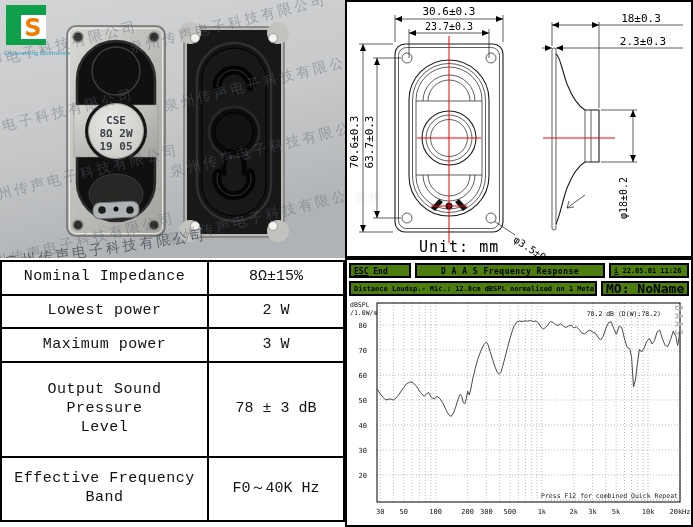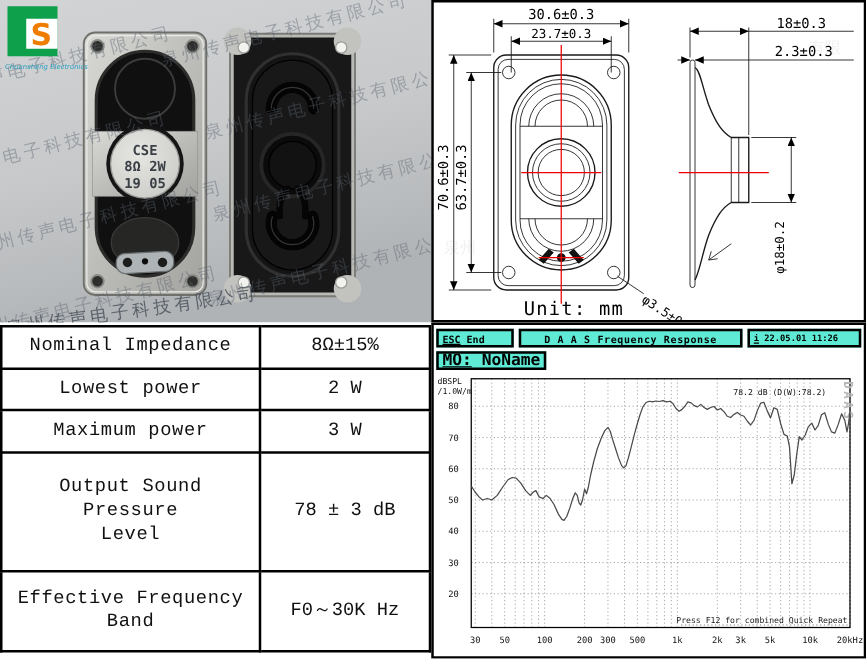--- a/index.html
+++ b/index.html
@@ -13,24 +13,24 @@
 
   table.spec{width:100%;height:100%;border-collapse:collapse;table-layout:fixed;}
   table.spec td{border:2px solid #000;text-align:center;vertical-align:middle;
      font-family:"Liberation Mono",monospace;font-size:15px;color:#111;
      white-space:pre-line;line-height:1.25;padding:0 4px;}
   table.spec td.lbl{letter-spacing:0.5px;}
 
   .fr-row{display:flex;gap:4px;margin-bottom:3px;}
   .fr-box{border:2px solid #000;height:15px;line-height:11px;font-size:8px;font-weight:bold;
      font-family:"DejaVu Sans Mono",monospace;padding:1px 3px;box-sizing:border-box;
-     white-space:nowrap;overflow:hidden;background:#5eead4;color:#000;}
+     white-space:nowrap;overflow:hidden;background:#4d7c0f;color:#000;}
   .fr-esc{width:62px;}
   .fr-title{flex:1;text-align:center;letter-spacing:0.5px;}
-  .fr-time{width:91px;font-size:7px;line-height:10px;}
+  .fr-time{width:80px;font-size:7px;line-height:10px;}
   .fr-cond{flex:1;font-size:7px;line-height:10px;font-weight:bold;}
   .fr-model{width:88px;font-size:13px;line-height:10px;}
   .u{text-decoration:underline;}
   svg{display:block;}
 </style>
 </head>
 <body>
 
 <div class="page">
 
@@ -248,33 +248,34 @@
           <td class="lbl">Maximum power</td>
           <td>3 W</td>
         </tr>
         <tr>
           <td class="lbl">Output Sound Pressure
 Level</td>
           <td>78 ± 3 dB</td>
         </tr>
         <tr>
           <td class="lbl">Effective Frequency Band</td>
-          <td>F0～30K Hz</td>
+          <td>F0～40K Hz</td>
         </tr>
       </tbody>
     </table>
   </div>
 
   <div class="quad q-chart">
     <div class="fr-row">
       <div class="fr-box fr-esc"><span class="u">ESC</span> <span>End</span></div>
       <div class="fr-box fr-title">D A A S  Frequency Response</div>
       <div class="fr-box fr-time"><span class="u">i</span> <span>22.05.01 11:26</span></div>
     </div>
     <div class="fr-row">
+      <div class="fr-box fr-cond">Distance Loudsp.- Mic.: 12.8cm dBSPL normalised on 1 Meter</div>
       <div class="fr-box fr-model"><span class="u">MO:</span>&nbsp;<span>NoName</span></div>
     </div>
     <svg id="fr-plot" width="344" height="224" viewBox="0 0 344 224">
         <line x1="31.181241764475207" y1="4" x2="31.181241764475207" y2="203" stroke="#8f8f8f" stroke-width="0.6" stroke-dasharray="1 2"></line>
         <line x1="44.44618064946533" y1="4" x2="44.44618064946533" y2="203" stroke="#8f8f8f" stroke-width="0.6" stroke-dasharray="1 2"></line>
         <line x1="54.73526660305315" y1="4" x2="54.73526660305315" y2="203" stroke="#8f8f8f" stroke-width="0.6" stroke-dasharray="1 2"></line>
         <line x1="63.14206195069662" y1="4" x2="63.14206195069662" y2="203" stroke="#8f8f8f" stroke-width="0.6" stroke-dasharray="1 2"></line>
         <line x1="70.24990613980921" y1="4" x2="70.24990613980921" y2="203" stroke="#8f8f8f" stroke-width="0.6" stroke-dasharray="1 2"></line>
         <line x1="76.40700083568674" y1="4" x2="76.40700083568674" y2="203" stroke="#8f8f8f" stroke-width="0.6" stroke-dasharray="1 2"></line>
         <line x1="81.8379432519279" y1="4" x2="81.8379432519279" y2="203" stroke="#8f8f8f" stroke-width="0.6" stroke-dasharray="1 2"></line>

